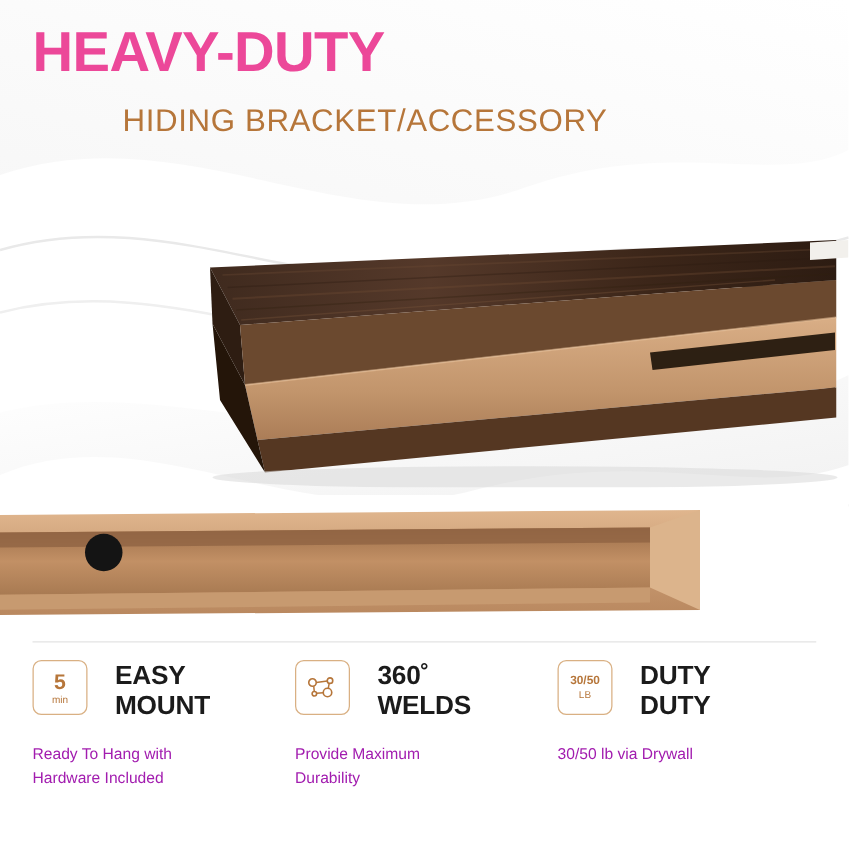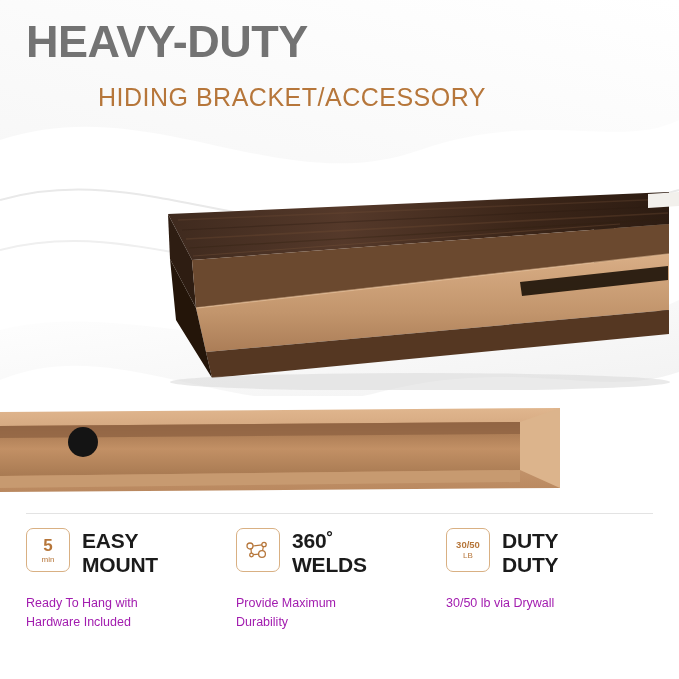--- a/index.html
+++ b/index.html
@@ -22,21 +22,21 @@
     pointer-events:none;
   }
 
   
   .headline{
     position:absolute;
     left:26px;top:18px;
     font-size:45px;
     font-weight:bold;
     letter-spacing:-0.5px;
-    color:#737373;
+    color:#ec4899;
     line-height:1.05;
   }
   .subhead{
     position:absolute;
     left:98px;top:84px;
     font-size:25px;
     letter-spacing:0.5px;
     color:#b6763a;
     line-height:1.1;
     text-align:center;
@@ -95,20 +95,21 @@
     font-size:9.5px;font-weight:bold;line-height:1.05;
   }
   .badge svg{display:block;}
   .feat-title{
     font-size:21px;
     font-weight:bold;
     color:#1b1b1b;
     line-height:1.12;
     letter-spacing:-0.2px;
     padding-top:1px;
+    margin-left:10px;
   }
   .feat-desc{
     margin-top:18px;
     font-size:12.5px;
     color:#a21caf;
     line-height:1.55;
   }
   .feat-desc div{white-space:nowrap;}
 </style>
 </head>

